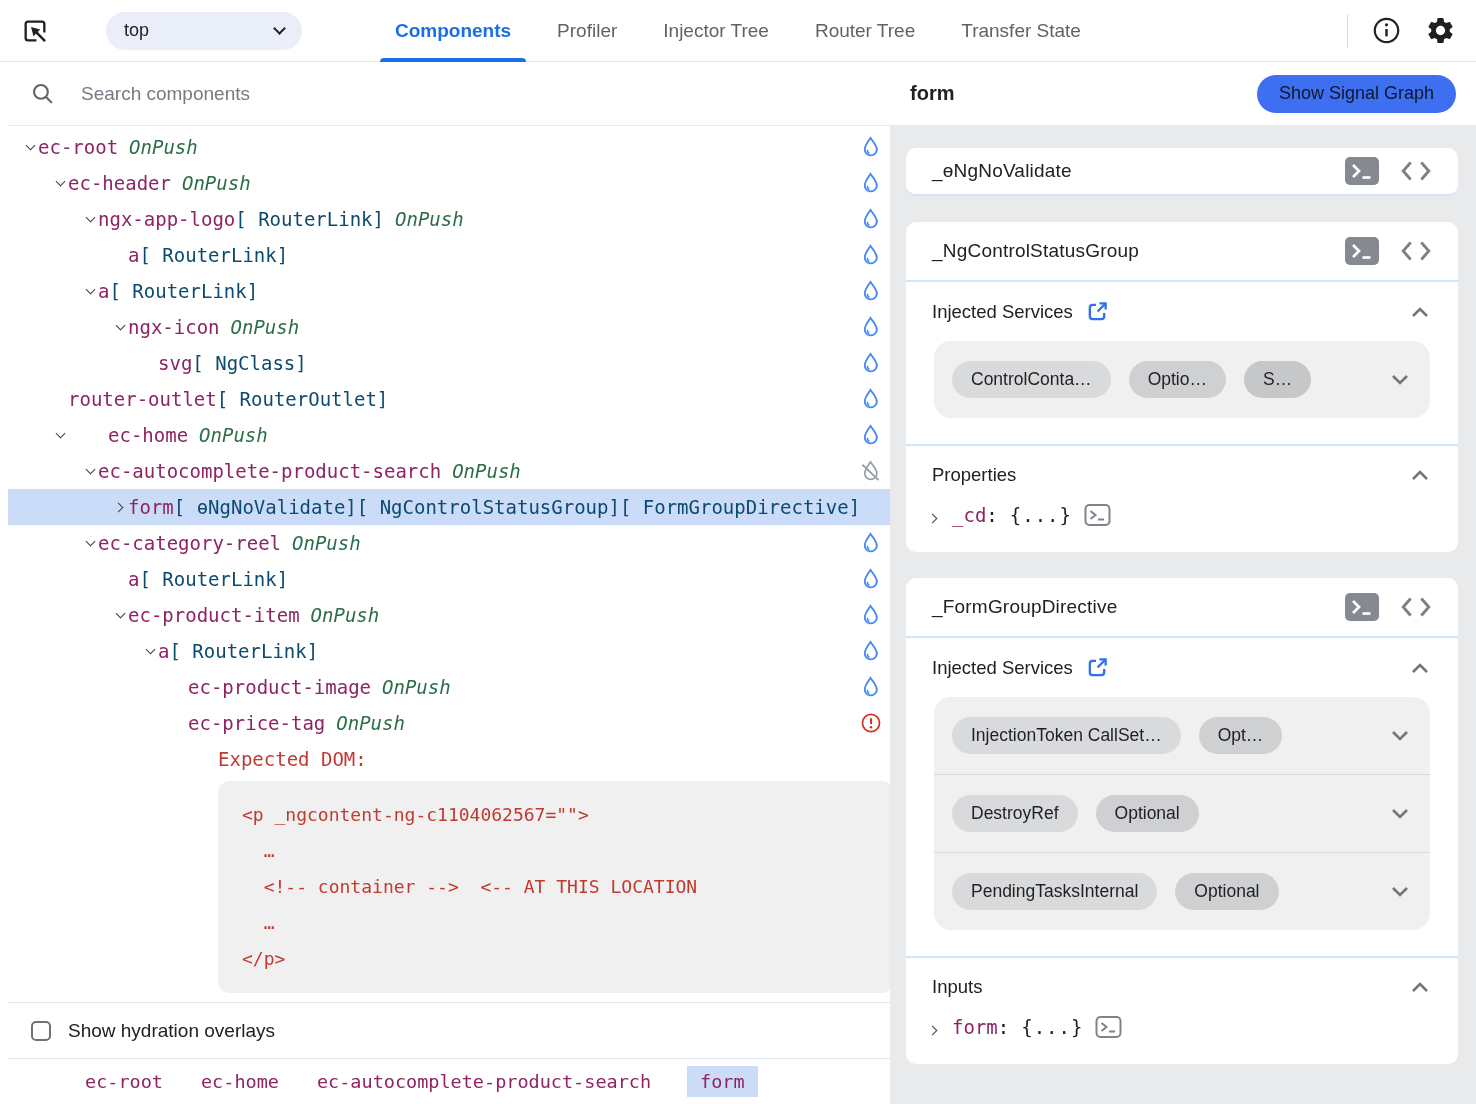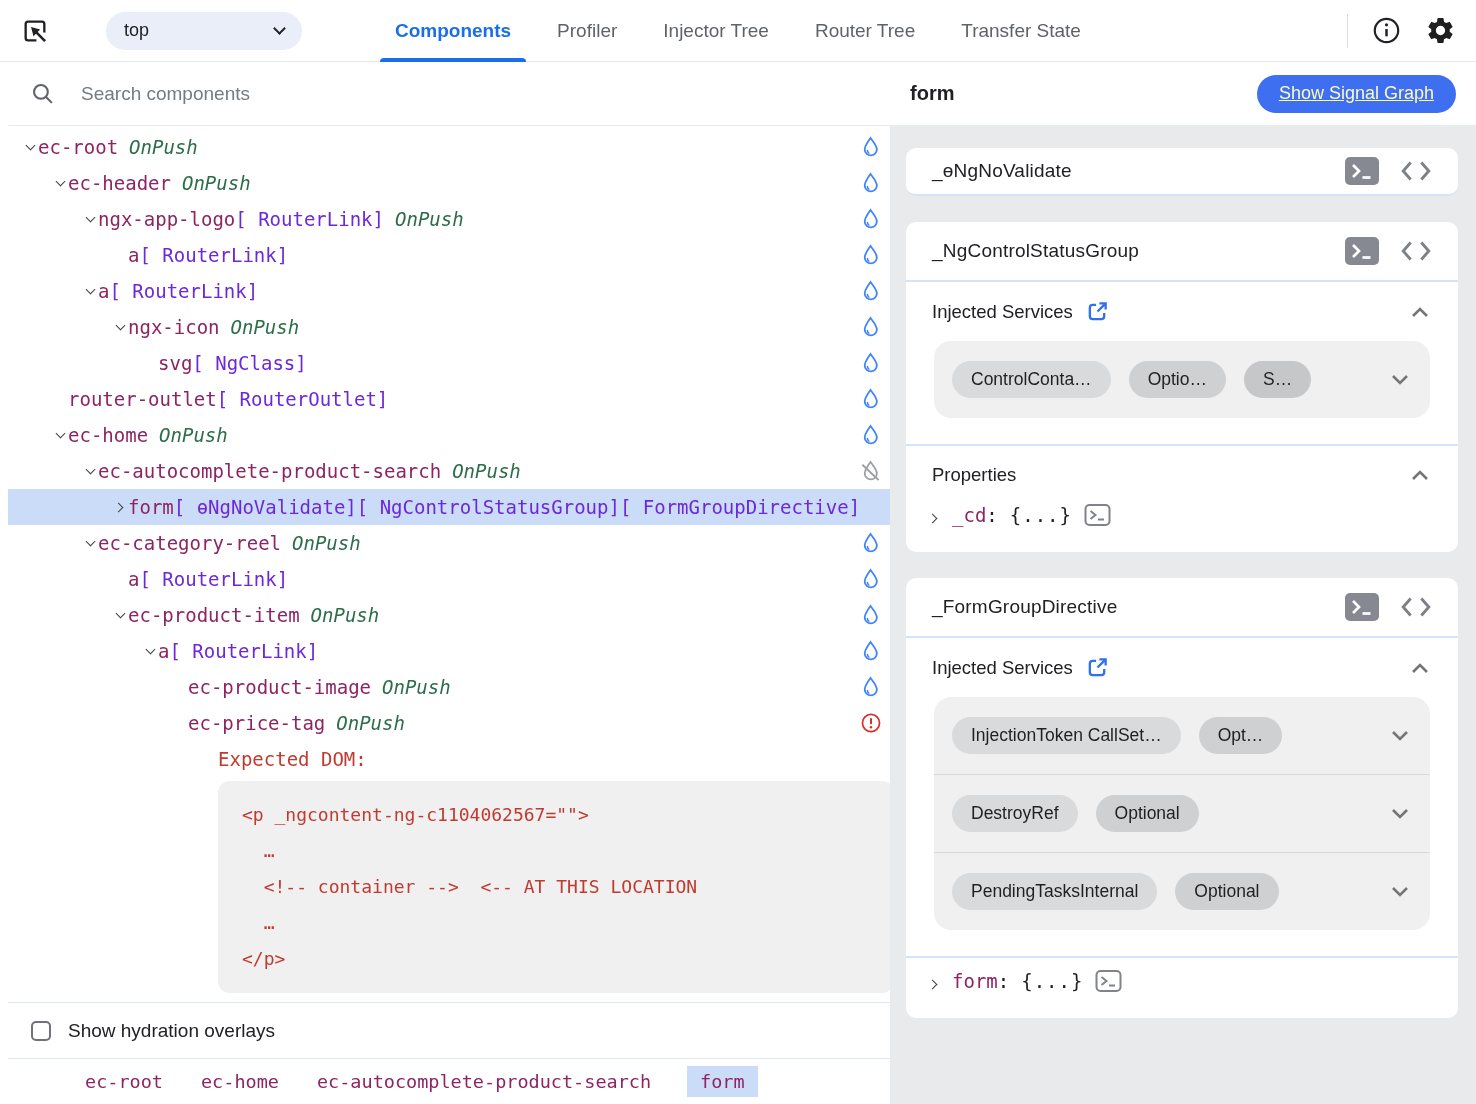--- a/index.html
+++ b/index.html
@@ -30,41 +30,41 @@
   .search-input::placeholder { color:#747b82; }
   .tree { flex:1; overflow:hidden; padding-top:3px; }
   .trow { height:36px; display:flex; align-items:center; font-family:"DejaVu Sans Mono",monospace; font-size:19px; white-space:nowrap; overflow:hidden; cursor:pointer; }
   .trow.sel { background:#cbdcf9; }
   .chev-slot { width:16px; flex:none; display:flex; align-items:center; justify-content:center; }
   .tchev { display:inline-block; width:7px; height:7px; border-right:1.9px solid #3c4043; border-bottom:1.9px solid #3c4043; }
   .tchev.down { transform:rotate(45deg); margin-top:-3px; }
   .tchev.right { transform:rotate(-45deg); margin-left:-3px; }
   .t-text { overflow:hidden; flex:0 1 auto; }
   .t-name { color:#8e2463; }
-  .t-dir { color:#6d28d9; }
+  .t-dir { color:#0c4a6e; }
   .t-onpush { color:#2c6e49; font-style:italic; margin-left:11px; }
   .t-red { color:#c13a2f; }
   .t-spacer { flex:1 1 0; min-width:0; }
   .row-icon { flex:none; margin-right:14px; display:flex; align-items:center; }
   .code-block { margin:4px 2px 2px 210px; background:#f0f0f1; border-radius:12px; padding:16px 24px;
     font-family:"DejaVu Sans Mono",monospace; font-size:18px; line-height:36px; color:#c13a2f; white-space:pre; overflow:hidden; }
   .hydration-row { flex:none; height:56px; border-top:1px solid #dfe7f3; display:flex; align-items:center; padding:0 23px; gap:17px; }
   .checkbox { width:20px; height:20px; border:2px solid #6f7377; border-radius:5px; background:#fff; cursor:pointer; flex:none; }
   .hydration-label { font-size:19px; }
   .breadcrumb-row { flex:none; height:46px; border-top:1px solid #dfe7f3; display:flex; align-items:center; padding-left:75px;
     font-family:"DejaVu Sans Mono",monospace; font-size:18.5px; color:#8e2463; }
   .crumb { margin-right:34px; padding:5px 2px; cursor:pointer; }
   .crumb.active { background:#cbdcf9; padding:5px 13px; margin-right:0; }
 
   
   .right-panel { position:absolute; top:62px; left:890px; right:0; bottom:0; background:#e9eaec; display:flex; flex-direction:column; }
   .right-header { flex:none; height:64px; background:#fff; border-bottom:1px solid #e6ebf5; display:flex; align-items:center; padding:0 20px; }
   .right-title { font-size:20px; font-weight:bold; }
-  .signal-btn { margin-left:auto; height:38px; padding:0 22px; background:#3e6ff0; color:#fef9c3; font-size:18px;
-    border:none; border-radius:20px; font-family:"Liberation Sans",sans-serif; cursor:pointer;text-decoration:underline; }
+  .signal-btn { margin-left:auto; height:38px; padding:0 22px; background:#3e6ff0; color:#0f172a; font-size:18px;
+    border:none; border-radius:20px; font-family:"Liberation Sans",sans-serif; cursor:pointer; }
   .right-body { flex:1; overflow:hidden; padding:22px 18px 0 16px; display:flex; flex-direction:column; gap:26px; }
   .card { background:#fff; border-radius:10px; flex:none; }
   .card.underlined { border-bottom:2px solid #d5e3f8; }
   .card-header { height:46px; display:flex; align-items:center; padding:0 26px; gap:20px; }
   .card-header.hdr-sep { border-bottom:2px solid #d5e3f8; height:60px; }
   .card-title { font-size:19px; font-weight:500; flex:1; letter-spacing:.2px; }
   .section-head { display:flex; align-items:center; padding:18px 26px 6px; gap:13px; font-size:18.5px; font-weight:500; }
   .collapse { margin-left:auto; cursor:pointer; display:flex; }
   .chips-wrap { margin:12px 28px 26px; background:#f0f0f1; border-radius:17px; }
   .chip-row { display:flex; align-items:center; padding:20px 18px; }
@@ -222,21 +222,21 @@
         <span class="chev-slot"></span>
         <span class="t-text"><span class="t-name">router-outlet</span><span class="t-dir">[_RouterOutlet]</span></span>
         <span class="t-spacer"></span>
         <span class="row-icon">
           <svg width="23" height="25" viewBox="0 0 24 26">
             <path d="M12 3C9.8 6.3 6 11 6 15a6.3 6.3 0 0 0 12.6 0C18.6 11 14.2 6.3 12 3Z" fill="none" stroke="#4285f4" stroke-width="1.9"></path>
             <path d="M8.8 16.2a3.4 3.4 0 0 0 1.5 2.6" fill="none" stroke="#4285f4" stroke-width="1.6" stroke-linecap="round"></path>
           </svg>
         </span>
       </div>
-      <div class="trow" style="padding-left: 44px;">
+      <div class="trow" style="padding-left: 44px; gap: 40px;">
         <span class="chev-slot">
           <span class="tchev down"></span>
         </span>
         <span class="t-text"><span class="t-name">ec-home</span><span class="t-onpush">OnPush</span></span>
         <span class="t-spacer"></span>
         <span class="row-icon">
           <svg width="23" height="25" viewBox="0 0 24 26">
             <path d="M12 3C9.8 6.3 6 11 6 15a6.3 6.3 0 0 0 12.6 0C18.6 11 14.2 6.3 12 3Z" fill="none" stroke="#4285f4" stroke-width="1.9"></path>
             <path d="M8.8 16.2a3.4 3.4 0 0 0 1.5 2.6" fill="none" stroke="#4285f4" stroke-width="1.6" stroke-linecap="round"></path>
           </svg>
@@ -508,20 +508,28 @@
             <span class="chip tone1">PendingTasksInternal</span>
             <span class="chip tone2">Optional</span>
             <span class="row-chev">
               <svg width="24" height="20" viewBox="0 0 24 20">
                 <polyline points="5,6 12,13 19,6" fill="none" stroke="#757575" stroke-width="2.6"></polyline>
               </svg>
             </span>
           </div>
         </div>
       <div class="sub-section">
+        <div class="section-head">
+          <span>Inputs</span>
+          <span class="collapse">
+            <svg width="24" height="20" viewBox="0 0 24 20">
+              <polyline points="5,14 12,7 19,14" fill="none" stroke="#757575" stroke-width="2.6"></polyline>
+            </svg>
+          </span>
+        </div>
         <div class="kv-row">
           <span class="kv-chev"><span class="tchev right"></span></span>
           <span class="kv-key">form</span>
           <span class="kv-sep">:</span>
           <span class="kv-val">{...}</span>
           <span class="kv-term icon-btn">
             <svg width="27" height="22" viewBox="0 0 26 22">
               <rect x="1" y="1" width="24" height="20" rx="4" fill="none" stroke="#80838a" stroke-width="2"></rect>
               <polyline points="6,7 11,11 6,15" fill="none" stroke="#80838a" stroke-width="2"></polyline>
               <line x1="13.5" y1="15.5" x2="19.5" y2="15.5" stroke="#80838a" stroke-width="2"></line>

